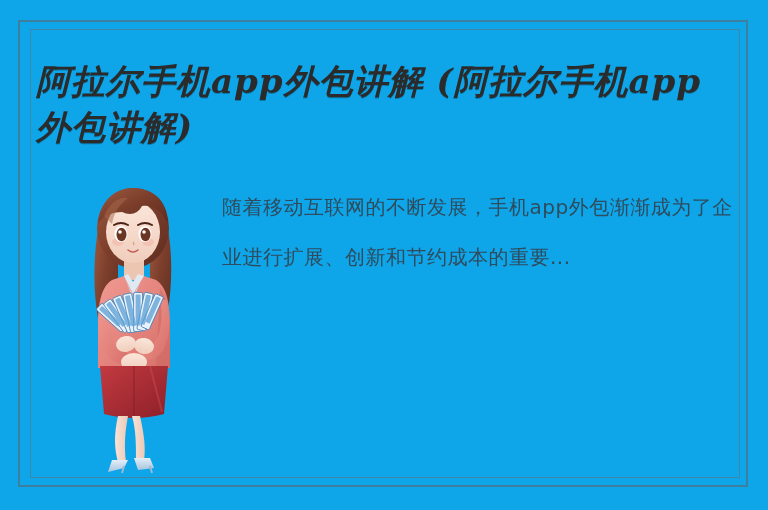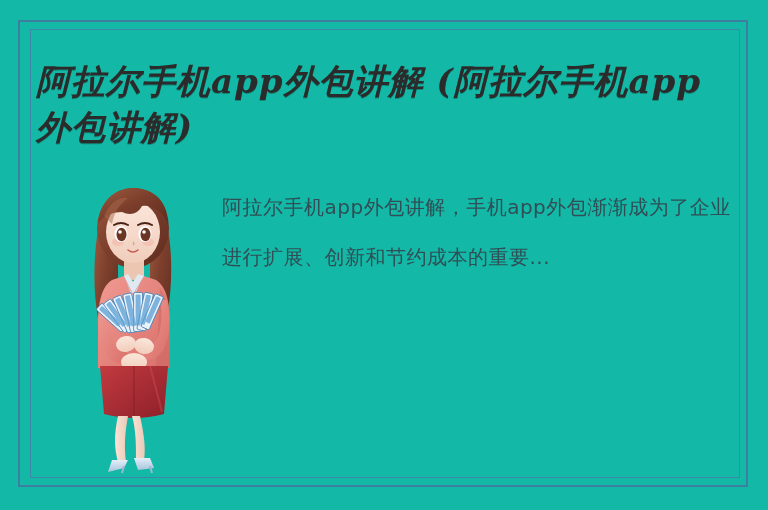--- a/index.html
+++ b/index.html
@@ -10,21 +10,21 @@
     width: 768px;
     height: 510px;
     overflow: hidden;
     font-family: "DejaVu Sans", sans-serif;
   }
 
   #card {
     position: relative;
     width: 768px;
     height: 510px;
-    background: #14b8a6;
+    background: #0ea5e9;
     overflow: hidden;
   }
 
   
   .frame-outer {
     position: absolute;
     left: 18px;
     top: 20px;
     width: 730px;
     height: 467px;
@@ -200,15 +200,15 @@
       <path d="M44 240 C40 258 40 272 44 286 L52 286 C50 270 51 256 54 240 Z" fill="url(#legG)"></path>
       <path d="M66 240 C70 258 72 272 70 284 L62 284 C62 268 62 254 58 240 Z" fill="url(#legG)"></path>
 
       <path d="M38 284 L54 284 L50 292 L34 296 Z" fill="url(#shoeG)"></path>
       <path d="M50 290 L48 297" stroke="#9db8d2" stroke-width="2"></path>
       <path d="M60 282 L76 282 L80 292 L64 294 Z" fill="url(#shoeG)"></path>
       <path d="M76 290 L78 297" stroke="#9db8d2" stroke-width="2"></path>
     </svg>
   </div>
 
-  <div class="body-copy">阿拉尔手机app外包讲解，手机app外包渐渐成为了企业进行扩展、创新和节约成本的重要...</div>
+  <div class="body-copy">随着移动互联网的不断发展，手机app外包渐渐成为了企业进行扩展、创新和节约成本的重要...</div>
 
 </div>
 
 </body></html>

